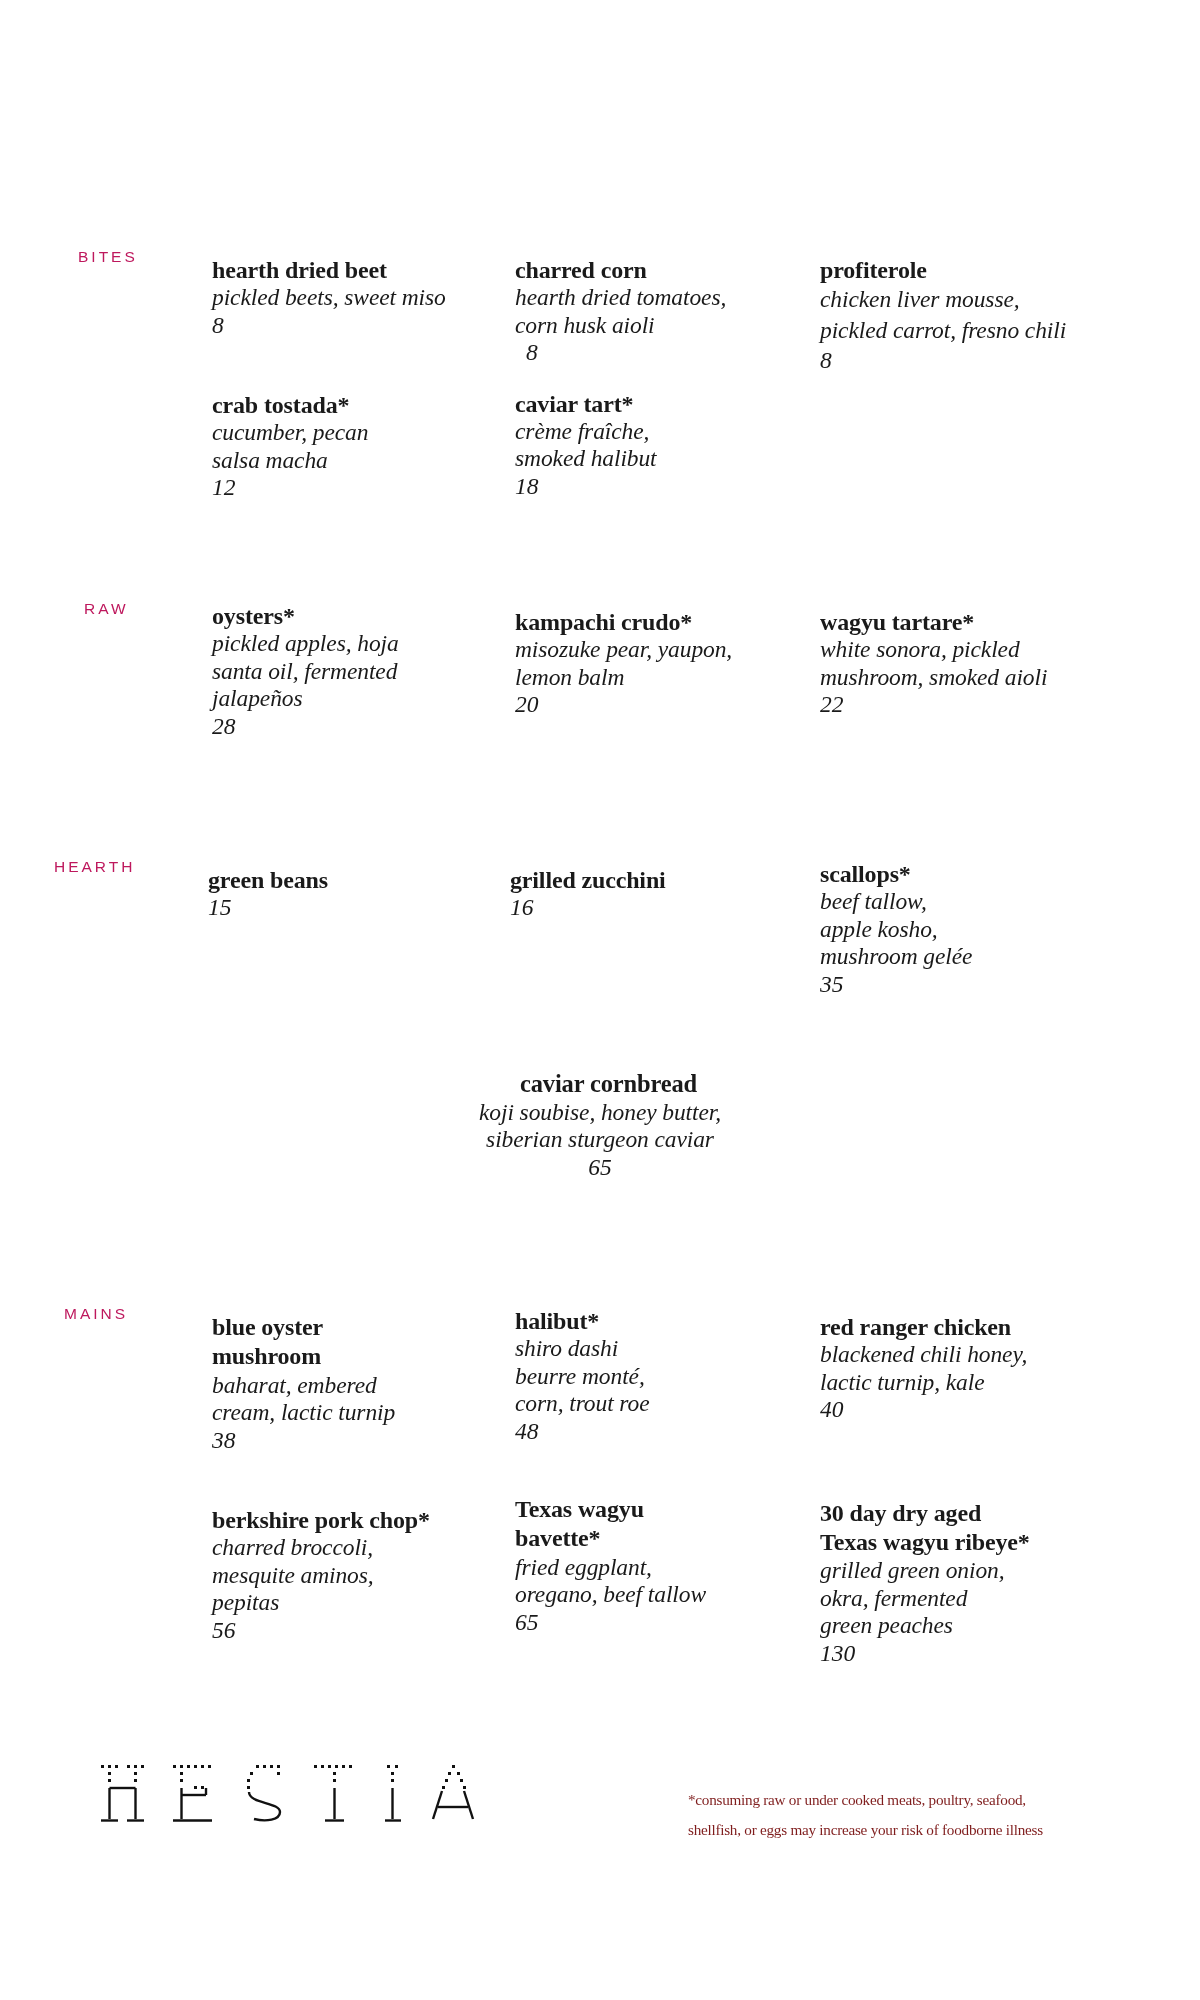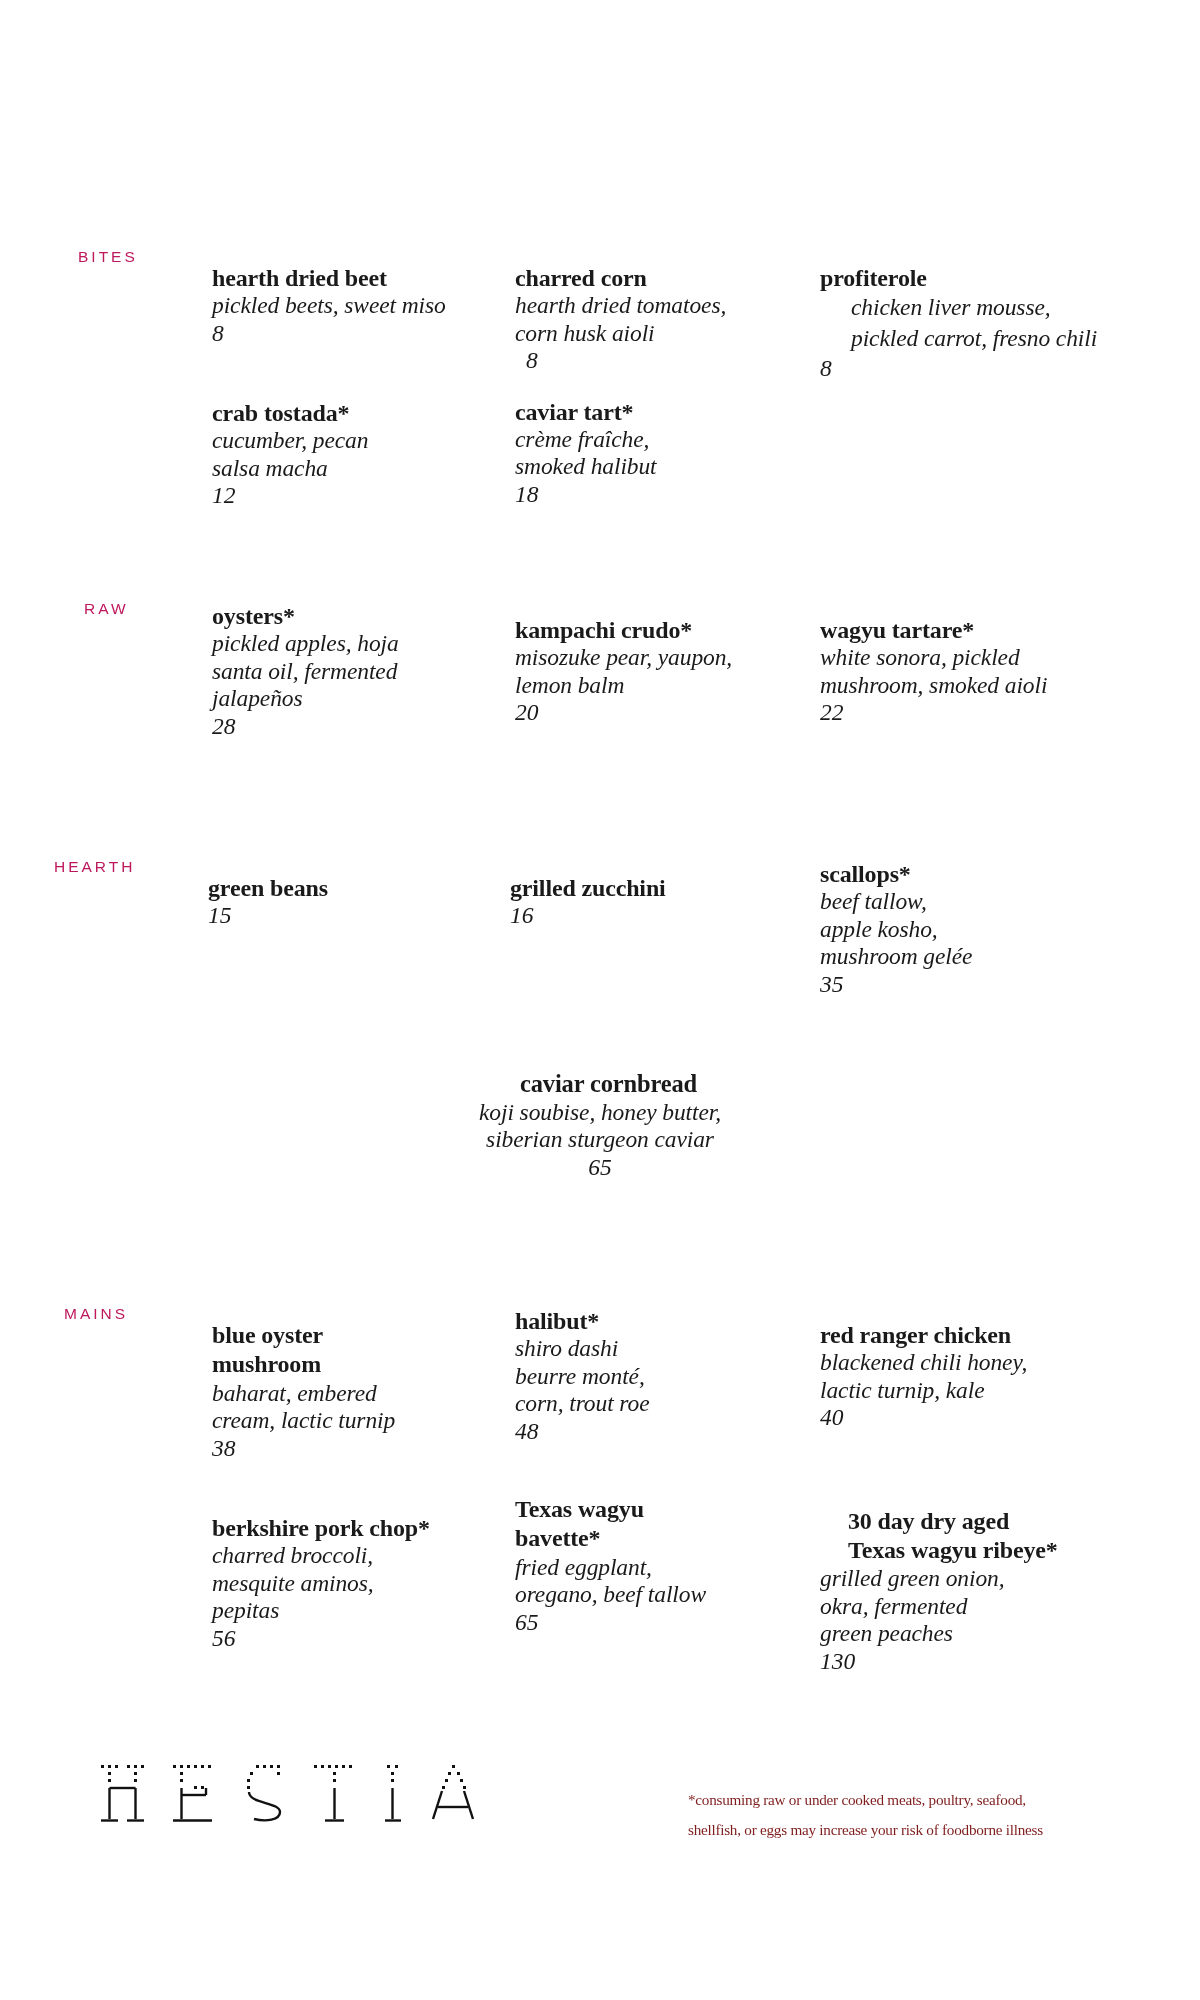--- a/index.html
+++ b/index.html
@@ -40,21 +40,21 @@
     white-space: nowrap;
   }
 
   .cols {
     position: absolute;
     left: 0;
     width: 1200px;
   }
   .col {
     position: absolute;
-    top: 16px;
+    top: 8px;
   }
   .col-1 { left: 212px; width: 250px; }
   .col-2 { left: 515px; width: 258px; }
   .col-3 { left: 820px; width: 310px; }
 
   .item { position: relative; }
 
   .dish-name {
     font-weight: bold;
     font-size: 24px;
@@ -143,21 +143,21 @@
           <div class="dish-name">caviar tart*</div>
           <div class="dish-desc">crème fraîche,
 smoked halibut</div>
           <div class="dish-price">18</div>
         </div>
       </div>
 
       <div class="col col-3">
         <div class="item">
           <div class="dish-name">profiterole</div>
-          <div class="dish-desc" style="line-height:1.30;margin-left:31px;">chicken liver mousse,
+          <div class="dish-desc" style="line-height:1.30;">chicken liver mousse,
 pickled carrot, fresno chili</div>
           <div class="dish-price" style="line-height:1.30;">8</div>
         </div>
       </div>
 
     </div>
   </div>
 
   <div class="section" style="top:600px;">
     <div class="section-label" style="left:84px;">RAW</div>
@@ -271,21 +271,21 @@
       </div>
 
       <div class="col col-3">
         <div class="item">
           <div class="dish-name">red ranger chicken</div>
           <div class="dish-desc">blackened chili honey,
 lactic turnip, kale</div>
           <div class="dish-price">40</div>
         </div>
         <div class="item" style="margin-top:75px;">
-          <div class="dish-name" style="line-height:1.22;margin-left:28px;">30 day dry aged
+          <div class="dish-name" style="line-height:1.22;">30 day dry aged
 Texas wagyu ribeye*</div>
           <div class="dish-desc">grilled green onion,
 okra, fermented
 green peaches</div>
           <div class="dish-price">130</div>
         </div>
       </div>
 
     </div>
   </div>

